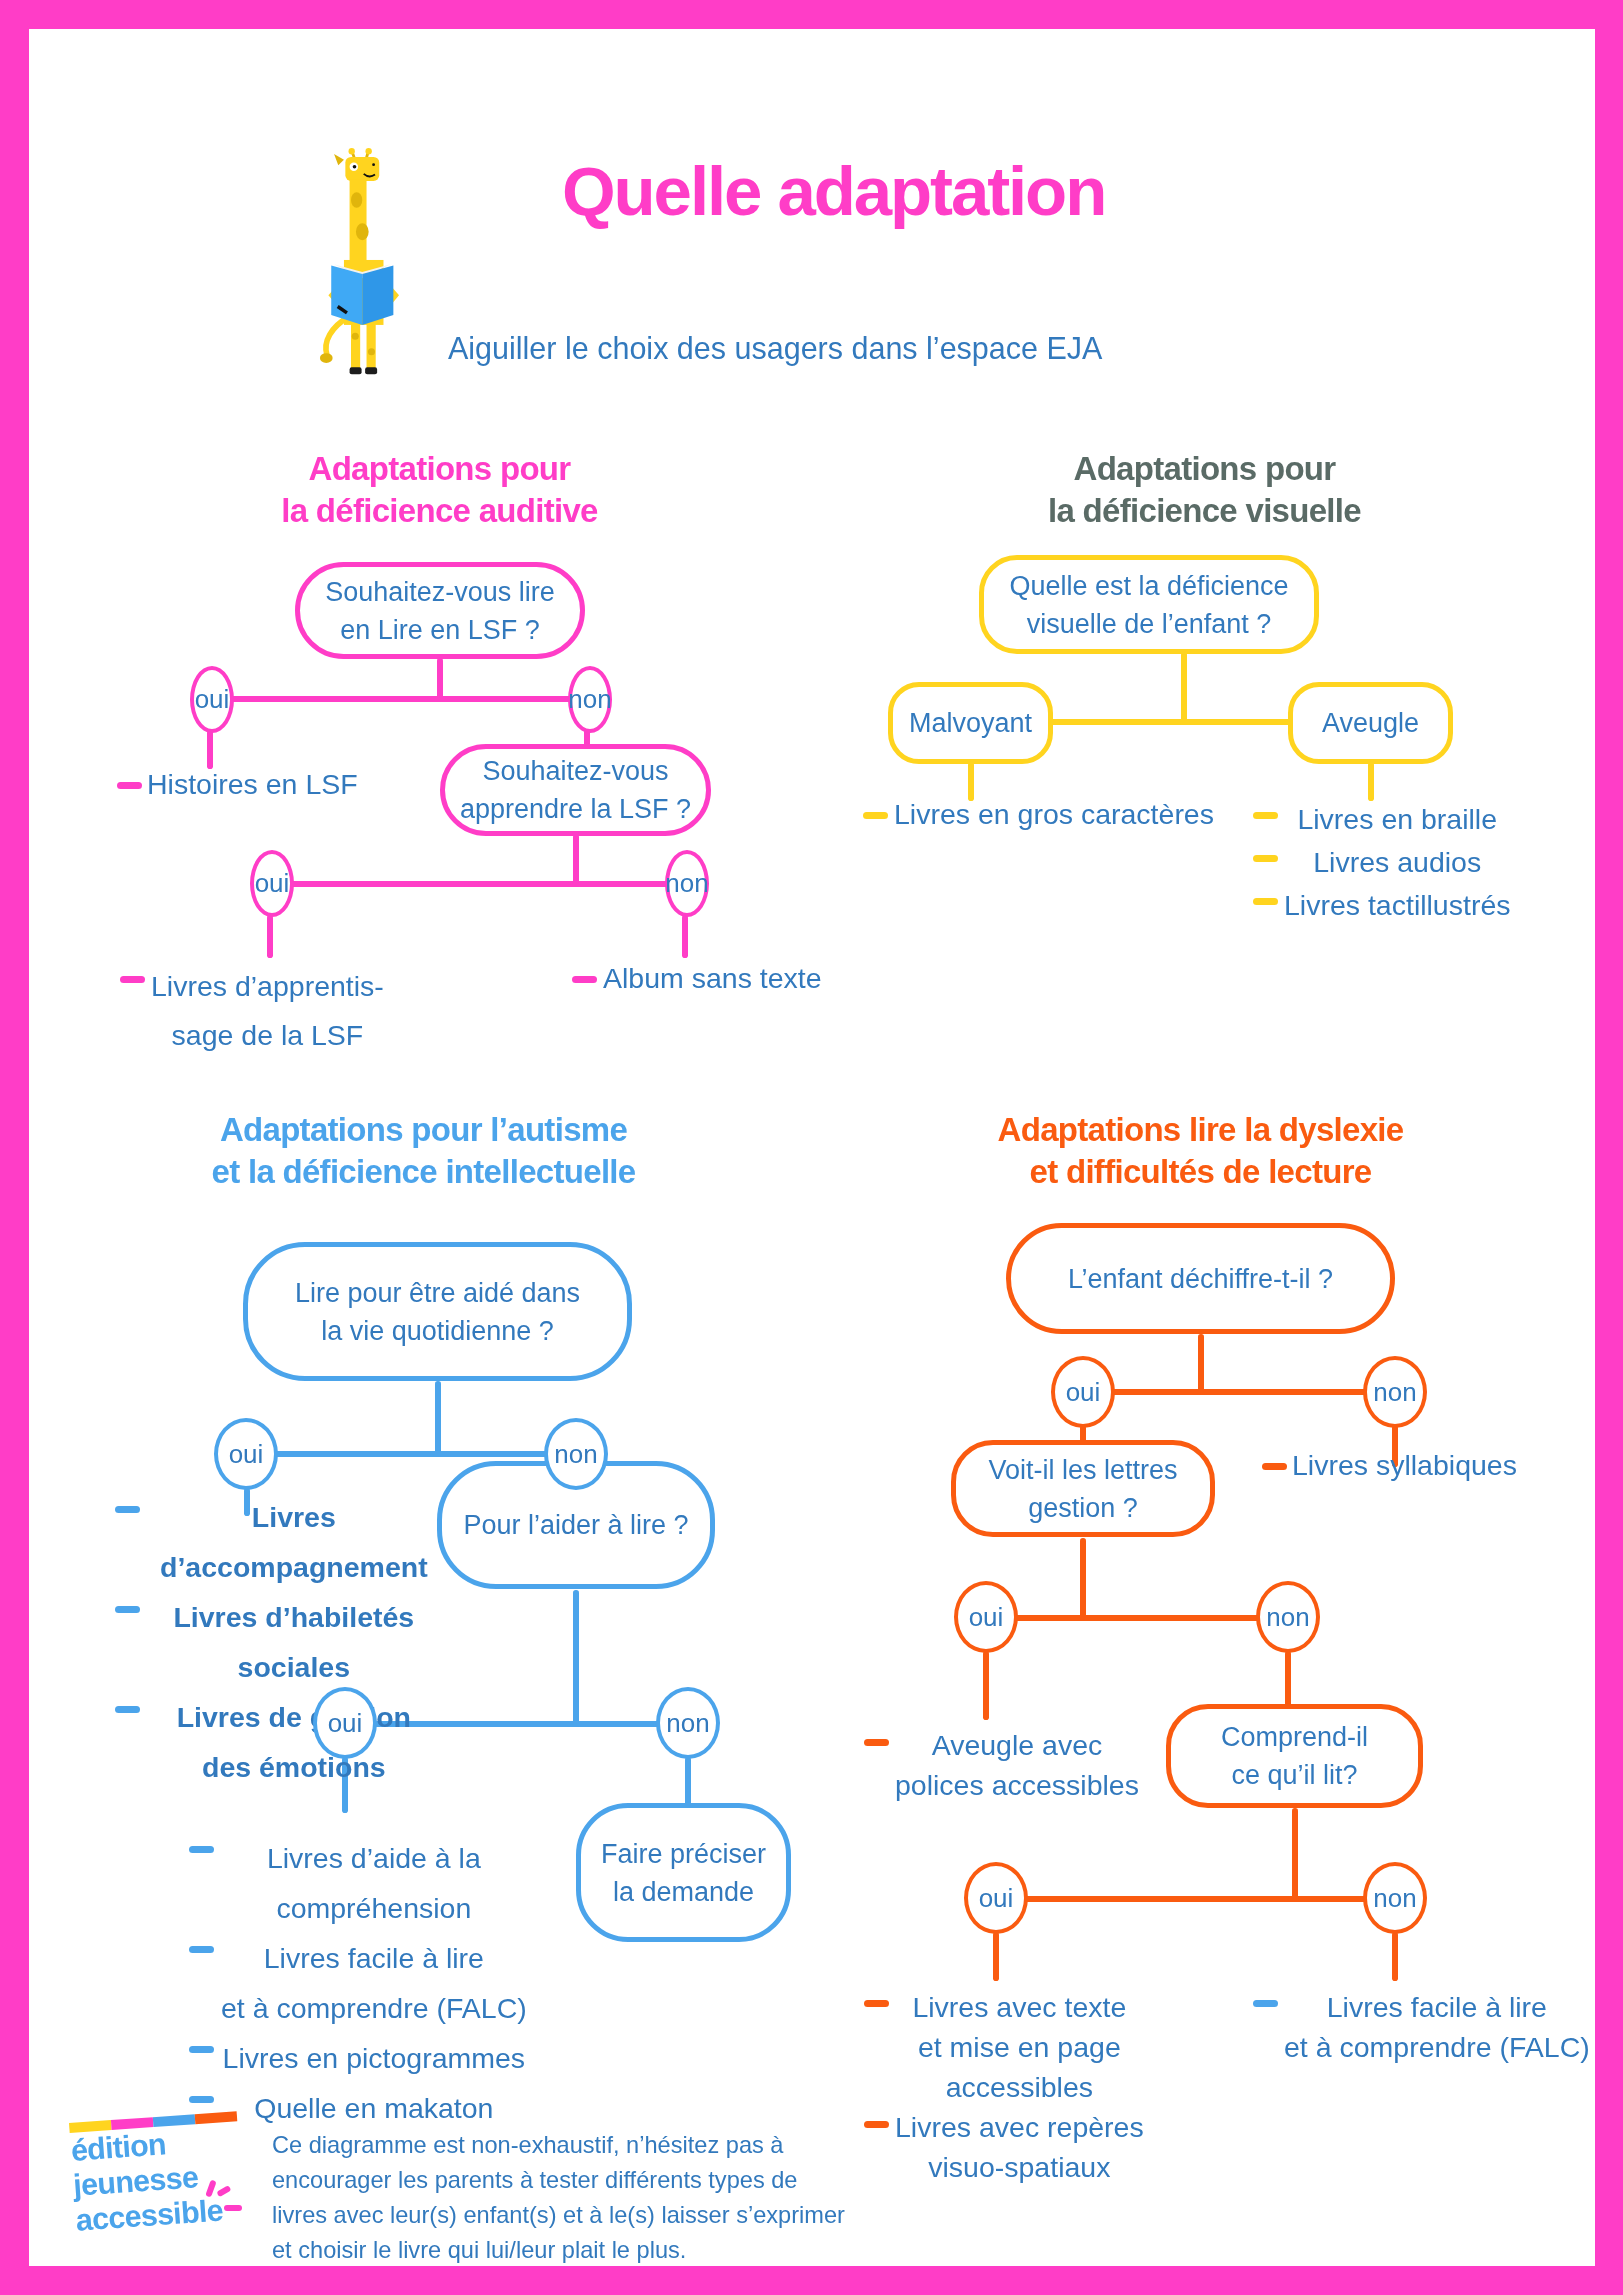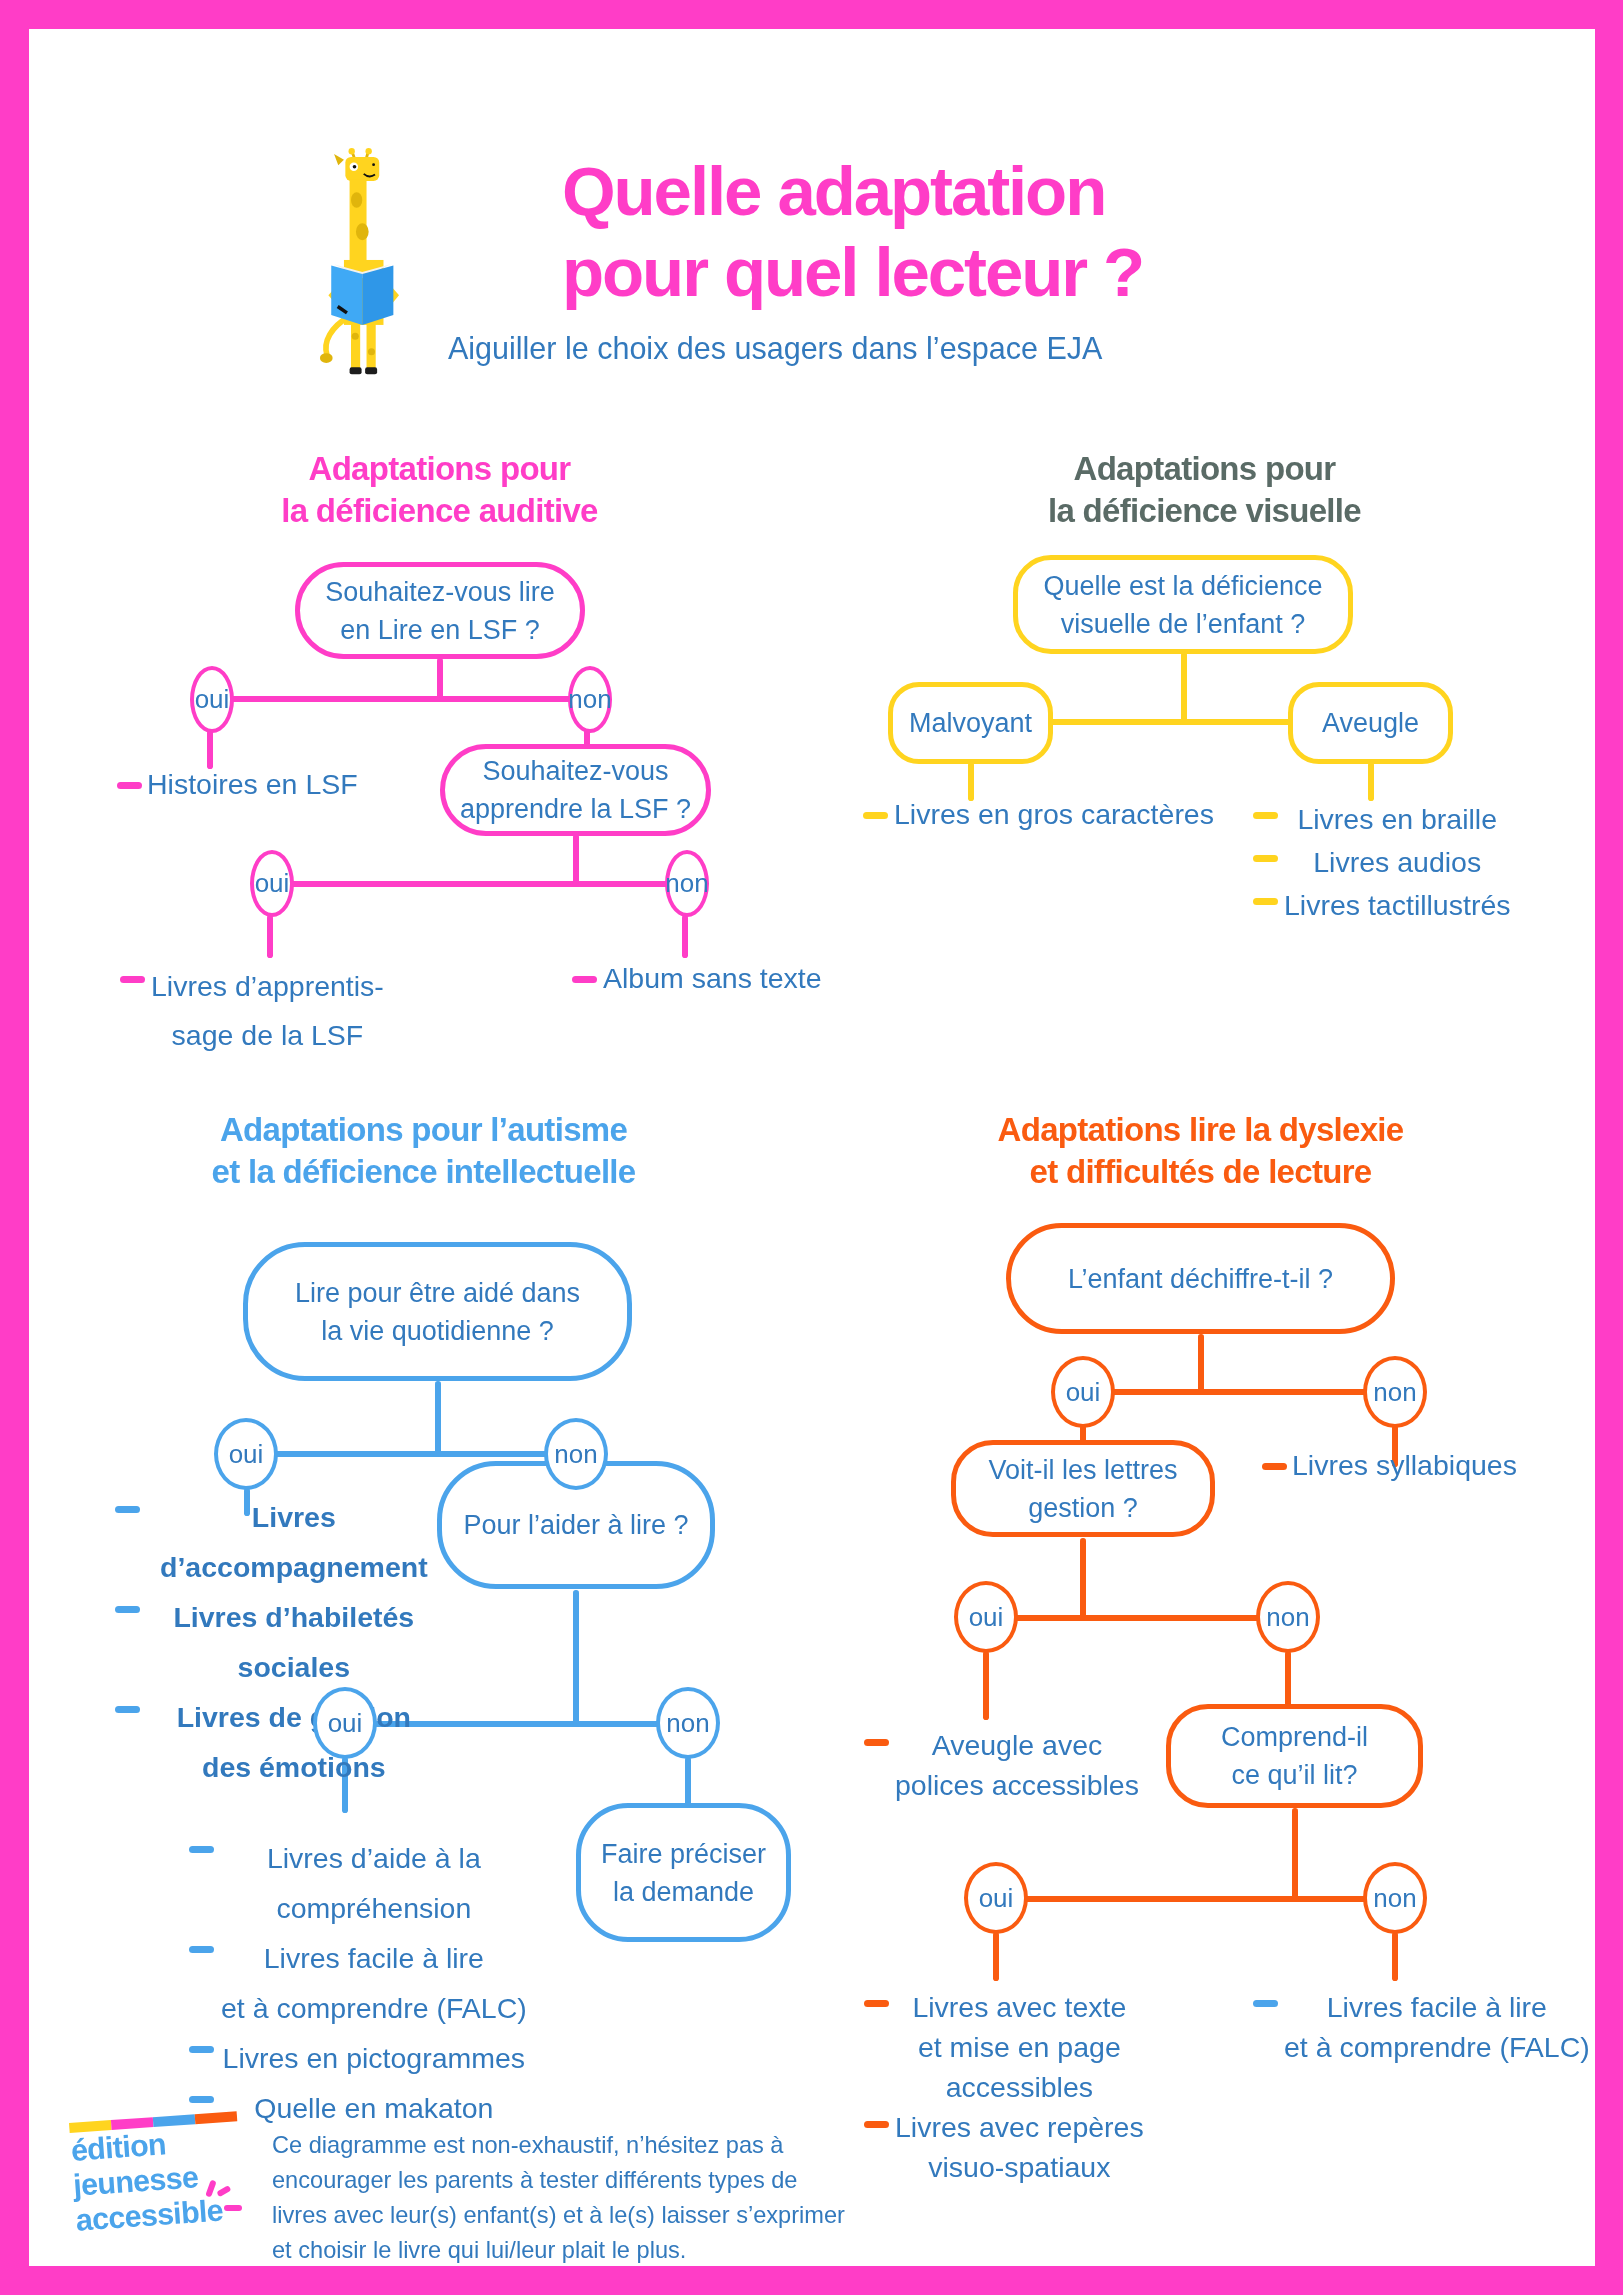--- a/index.html
+++ b/index.html
@@ -80,21 +80,20 @@
       <polygon points="94,185 116,210 106,222 88,200" fill="#FFD41F"></polygon>
       <polygon points="24,166 64,177 104,166 64,186" fill="#f2f2ee"></polygon>
       <polygon points="20,168 64,180 64,252 20,238" fill="#3FA9F5"></polygon>
       <polygon points="108,168 64,180 64,252 108,238" fill="#2F97E8"></polygon>
       <rect x="28" y="228" width="16" height="5" fill="#111111" transform="rotate(35 36 230)"></rect>
     </svg>
   </div>
 
   <div class="main-title">
     <div>Quelle adaptation</div>
-    <div>pour quel lecteur ?</div>
   </div>
   <div class="subtitle">Aiguiller le choix des usagers dans l’espace EJA</div>
 
   <div class="sec-title t-pink" style="left:162px;top:448px;width:555px;">
     <div>Adaptations pour</div>
     <div>la déficience auditive</div>
   </div>
 
   <div class="vl bg-pink" style="left:437px;top:658px;width:6.2px;height:43px;"></div>
   <div class="hl bg-pink" style="left:212px;top:696px;width:378px;height:6.2px;"></div>
@@ -133,21 +132,21 @@
   <div class="sec-title t-slate" style="left:927px;top:448px;width:555px;">
     <div>Adaptations pour</div>
     <div>la déficience visuelle</div>
   </div>
 
   <div class="vl bg-yellow" style="left:1181px;top:652px;width:6.2px;height:72px;"></div>
   <div class="hl bg-yellow" style="left:970px;top:719px;width:401px;height:6.2px;"></div>
   <div class="vl bg-yellow" style="left:968px;top:762px;width:6.2px;height:39px;"></div>
   <div class="vl bg-yellow" style="left:1368px;top:762px;width:6.2px;height:39px;"></div>
 
-  <div class="node bd-yellow" style="left:1013px;top:555px;width:340px;height:99px;">
+  <div class="node bd-yellow" style="left:979px;top:555px;width:340px;height:99px;">
     <div>Quelle est la déficience</div>
     <div>visuelle de l’enfant ?</div>
   </div>
   <div class="node bd-yellow" style="left:888px;top:682px;width:165px;height:82px;border-radius:31px;">Malvoyant</div>
   <div class="node bd-yellow" style="left:1288px;top:682px;width:165px;height:82px;border-radius:31px;">Aveugle</div>
 
   <div class="dash bg-yellow" style="left:863px;top:812px;"></div>
   <div class="leaf" style="left:894px;top:798px;">Livres en gros caractères</div>
 
   <div class="dash bg-yellow" style="left:1253px;top:812px;"></div>

